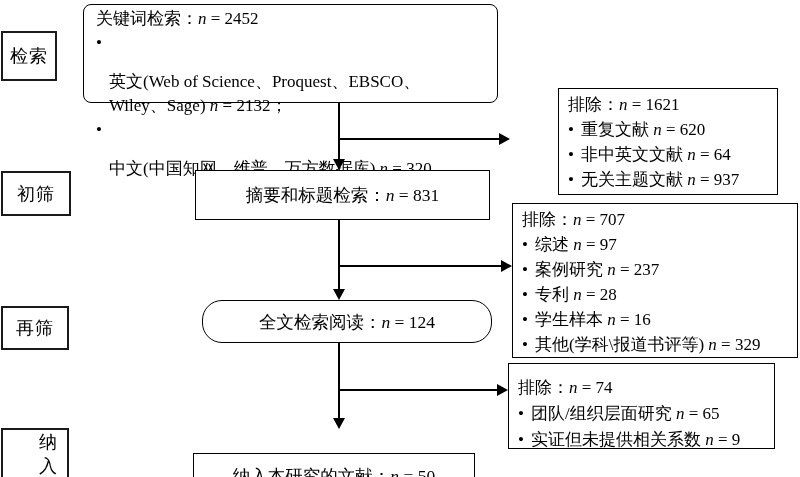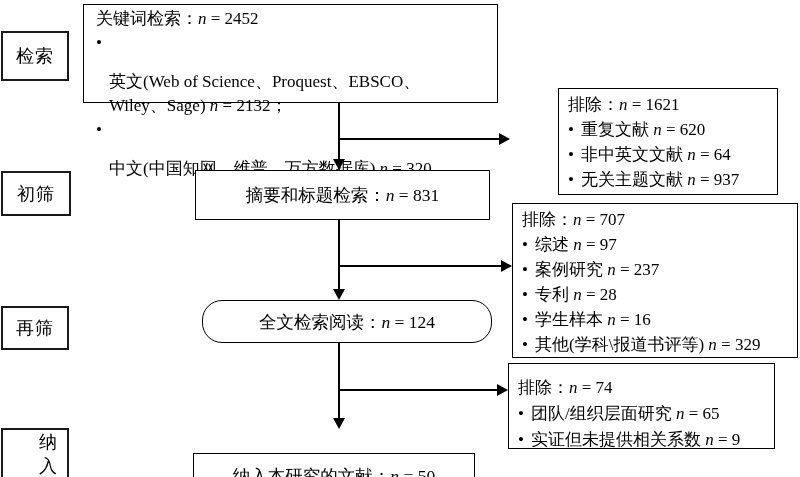--- a/index.html
+++ b/index.html
@@ -34,20 +34,21 @@
   }
   .listbox.lh26{line-height:26px;padding-top:11px;}
   .titleline{white-space:nowrap;}
   .brow{display:flex;}
   .bdot{width:13px;flex:0 0 13px;}
   .btxt{white-space:nowrap;}
   .kwbox{
     font-size:17px;
     line-height:24px;
     padding:2px 8px 0 12px;
+    border-radius:8px;
   }
   .kwbox .btxt{white-space:normal;max-width:348px;margin-top:39px;}
   .vline,.hline{position:absolute;background:#000;}
   .vline{width:2px;}
   .hline{height:2px;}
   .arr-down{
     position:absolute;width:0;height:0;
     border-left:6px solid transparent;
     border-right:6px solid transparent;
     border-top:11px solid #000;
@@ -58,21 +59,21 @@
     border-bottom:6px solid transparent;
     border-left:11px solid #000;
   }
   i{font-style:italic;}
 </style>
 </head>
 <body>
 
 <div class="canvas">
 
-  <div class="box stage" style="left:1px;top:31px;width:68px;height:50px;">
+  <div class="box stage" style="left:1px;top:31px;width:56px;height:50px;">
     <span>检索</span>
   </div>
   <div class="box stage" style="left:1px;top:171px;width:70px;height:45px;">
     <span>初筛</span>
   </div>
   <div class="box stage" style="left:1px;top:306px;width:68px;height:44px;">
     <span>再筛</span>
   </div>
   <div class="box stage" style="left:1px;top:428px;width:68px;height:52px;padding-left:36px;">
     <span>纳入</span>

